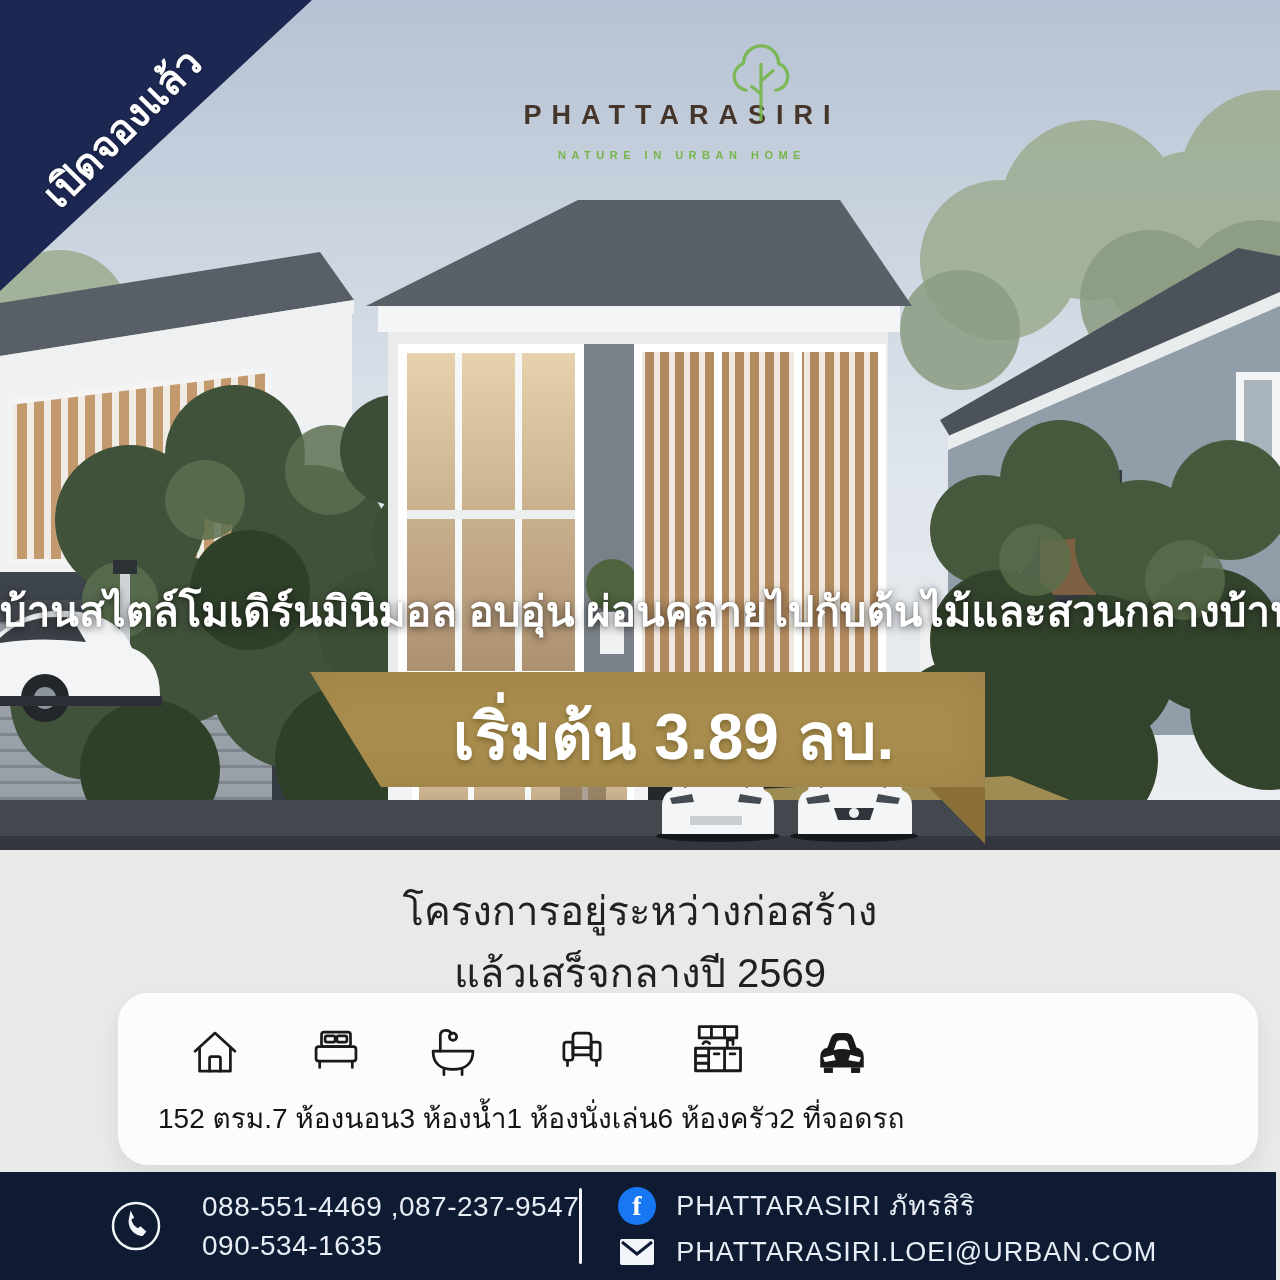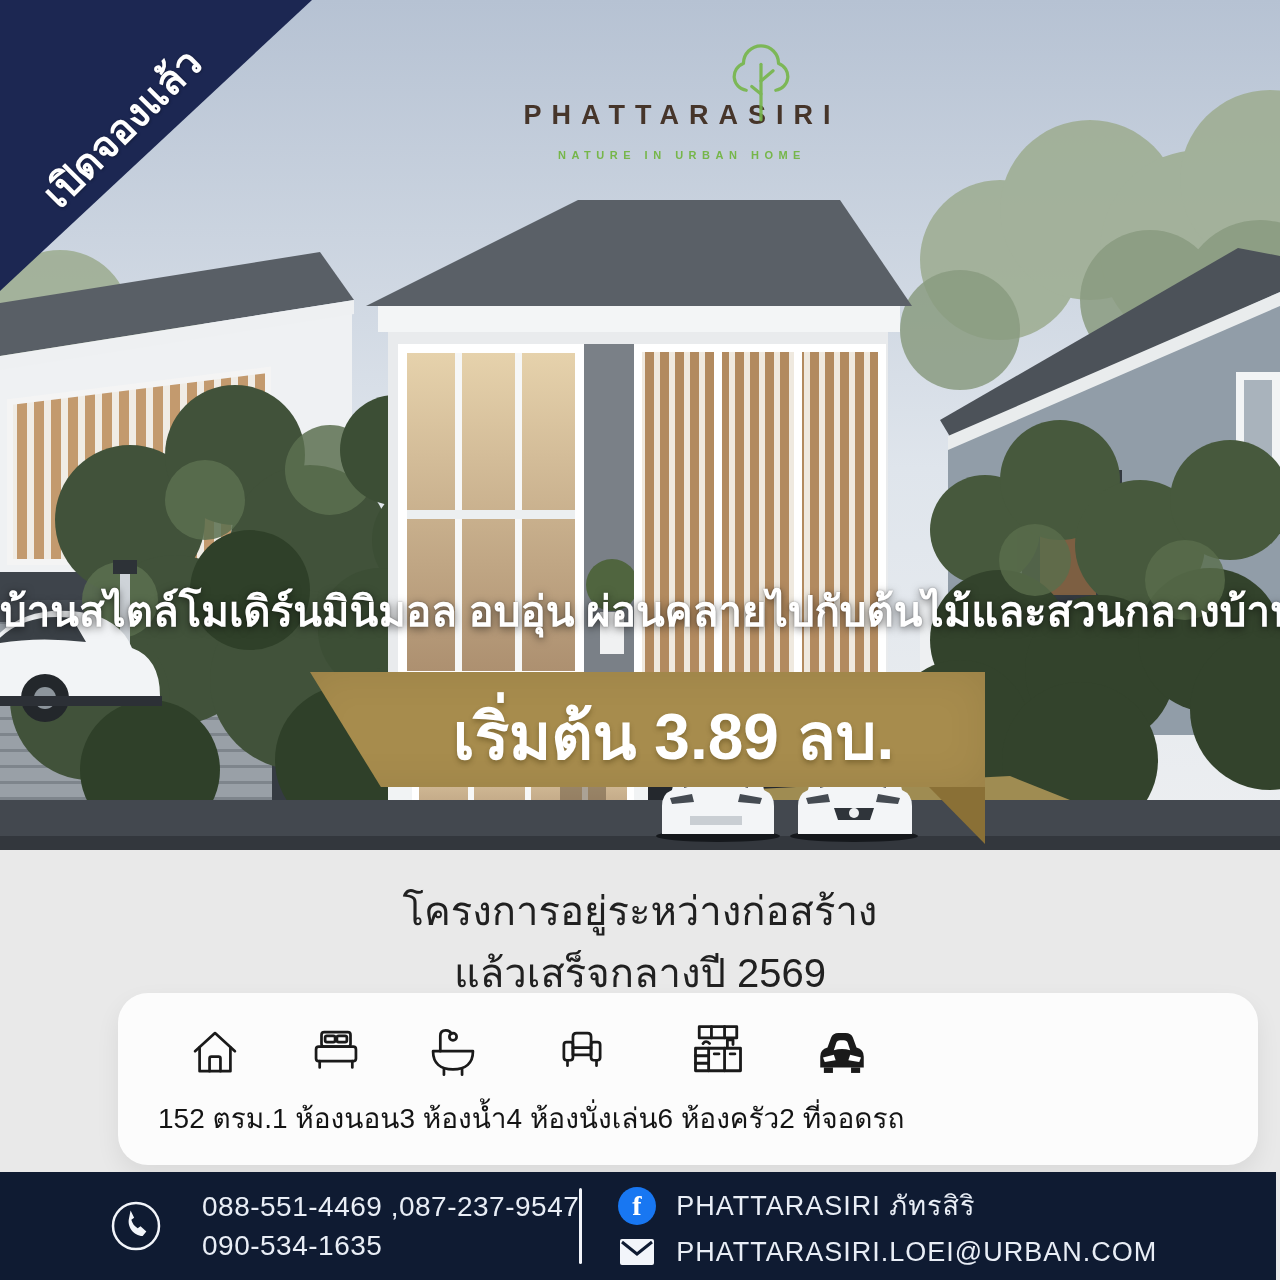--- a/index.html
+++ b/index.html
@@ -323,21 +323,21 @@
     <div class="feature">
       <span class="f-icon">
         <svg width="64" height="58" viewBox="0 0 64 64" fill="none" stroke="currentColor" stroke-width="3" stroke-linecap="round" stroke-linejoin="round">
           <rect x="16" y="9" width="32" height="16" rx="3"></rect>
           <rect x="20" y="13" width="11" height="7" rx="2"></rect>
             <rect x="33" y="13" width="11" height="7" rx="2"></rect>
           <rect x="10" y="25" width="44" height="16" rx="3"></rect>
           <path d="M14 41 v7 M50 41 v7"></path>
         </svg>
       </span>
-      <div class="feature-label">1 ห้องนอน</div>
+      <div class="feature-label">7 ห้องนอน</div>
     </div>
 
     <div class="feature">
       <span class="f-icon">
         <svg width="62" height="58" viewBox="0 0 64 64" fill="none" stroke="currentColor" stroke-width="3" stroke-linecap="round" stroke-linejoin="round">
           <path d="M18 30 V13 q0-6 6-6 q5 0 6 4"></path>
           <circle cx="32" cy="14" r="4"></circle>
           <path d="M10 30 H54 C54 43 46 50 32 50 C18 50 10 43 10 30 Z"></path>
           <path d="M22 50 v6 M42 50 v6"></path>
         </svg>
@@ -348,21 +348,21 @@
     <div class="feature">
       <span class="f-icon">
         <svg width="60" height="58" viewBox="0 0 64 64" fill="none" stroke="currentColor" stroke-width="3" stroke-linecap="round" stroke-linejoin="round">
           <path d="M22 26 V14 q0-4 4-4 h12 q4 0 4 4 v12"></path>
           <rect x="12" y="20" width="10" height="20" rx="3"></rect>
           <rect x="42" y="20" width="10" height="20" rx="3"></rect>
           <path d="M22 26 h20 v8 h-20 z"></path>
           <path d="M16 40 v6 M48 40 v6"></path>
         </svg>
       </span>
-      <div class="feature-label">4 ห้องนั่งเล่น</div>
+      <div class="feature-label">1 ห้องนั่งเล่น</div>
     </div>
 
     <div class="feature">
       <span class="f-icon">
         <svg width="62" height="60" viewBox="0 0 64 64" fill="none" stroke="currentColor" stroke-width="3" stroke-linecap="round" stroke-linejoin="round">
           <rect x="12" y="5" width="40" height="12"></rect>
           <path d="M25 5 v12 M39 5 v12"></path>
           <path d="M42 19 v7 M42 19 h6 v5"></path>
           <path d="M16 23 q3 -4 7 0"></path>
           <rect x="8" y="28" width="48" height="24"></rect>

